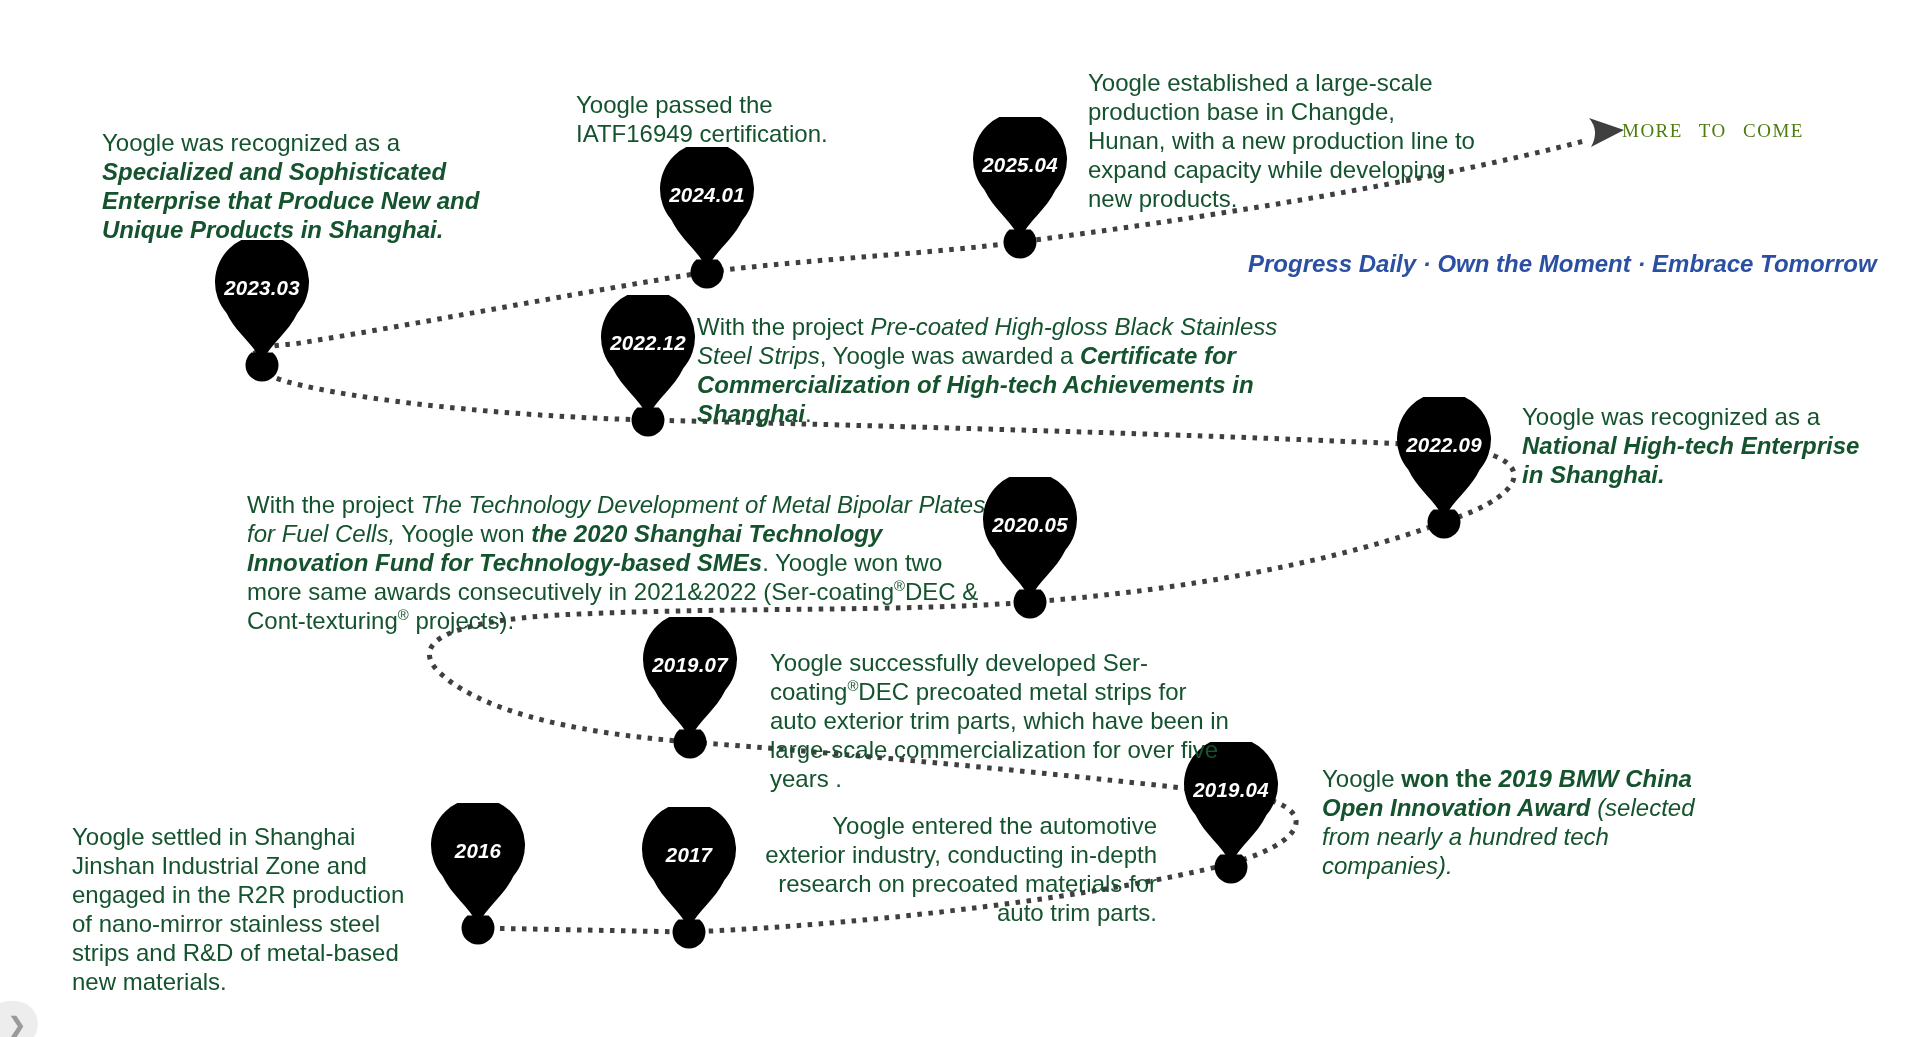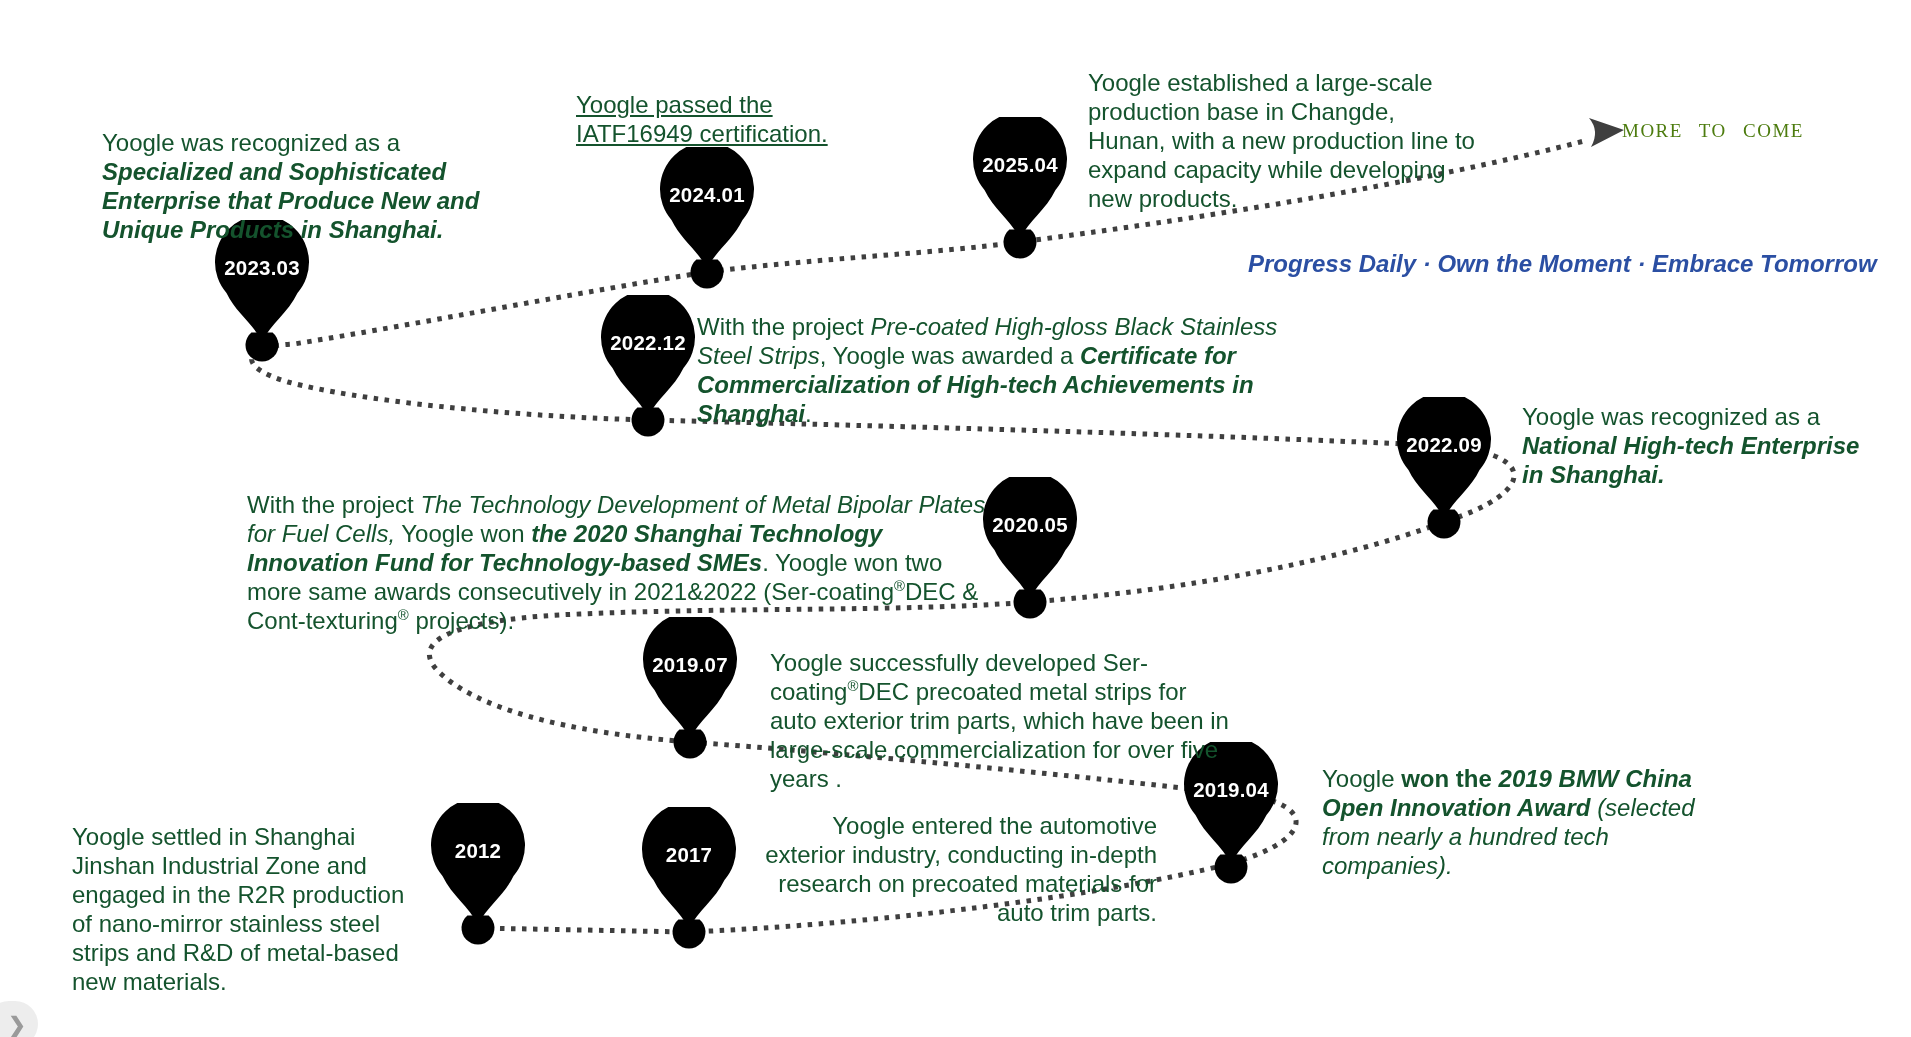--- a/index.html
+++ b/index.html
@@ -5,21 +5,21 @@
   html,body{margin:0;padding:0;background:#fff;}
   #stage{
     position:relative;width:1911px;height:1037px;overflow:hidden;background:#ffffff;
     font-family:"Liberation Sans", sans-serif;
   }
   
   #path-svg{position:absolute;left:0;top:0;z-index:1;}
   .dotted{fill:none;stroke:#3f3f3f;stroke-width:5;stroke-dasharray:4.5 6.5;}
   .arrowhead{fill:#3f3f3f;}
   
-  .pin{position:absolute;width:100px;height:152px;z-index:2;}
+  .pin{position:absolute;width:100px;height:152px;z-index:2;font-style:italic;}
   .pin svg{display:block;width:100%;height:100%;}
   .pin .date{
     position:absolute;left:0;top:0;width:100%;height:96px;
     display:flex;align-items:center;justify-content:center;
     color:#ffffff;font-weight:700;font-size:20.5px;letter-spacing:.2px;
   }
   
   .mtext{position:absolute;z-index:3;font-size:24px;line-height:1.21;color:#14532d;}
   .seg-b{font-weight:700;margin-top:15px;}
   .seg-i{font-style:italic;}
@@ -31,31 +31,31 @@
     color:#4d7c0f;letter-spacing:1.5px;word-spacing:10px;white-space:nowrap;
   }
   #slogan{
     position:absolute;left:1248px;top:250px;z-index:3;
     font-weight:700;font-style:italic;font-size:24px;color:#2b4fa3;white-space:nowrap;
   }
   
   #pin-2016{left:428px;top:803px;} #pin-2017{left:639px;top:807px;}
   #pin-2019-04{left:1181px;top:742px;} #pin-2019-07{left:640px;top:617px;}
   #pin-2020-05{left:980px;top:477px;} #pin-2022-09{left:1394px;top:397px;}
-  #pin-2022-12{left:598px;top:295px;} #pin-2023-03{left:212px;top:220px;}
+  #pin-2022-12{left:598px;top:295px;} #pin-2023-03{left:212px;top:240px;}
   #pin-2024-01{left:657px;top:147px;} #pin-2025-04{left:970px;top:117px;}
   #t-2016{left:72px;top:810px;width:352px;margin-top:12px;}
   #t-2017{left:765px;top:811px;width:392px;text-align:right;}
   #t-2019-04{left:1322px;top:764px;width:388px;}
   #t-2019-07{left:770px;top:648px;width:468px;}
   #t-2020-05{left:247px;top:490px;width:742px;}
   #t-2022-09{left:1522px;top:402px;width:348px;}
   #t-2022-12{left:697px;top:312px;width:596px;}
   #t-2023-03{left:102px;top:128px;width:428px;}
-  #t-2024-01{left:576px;top:90px;width:312px;text-decoration:underline;}
+  #t-2024-01{left:576px;top:90px;width:312px;}
   #t-2025-04{left:1088px;top:68px;width:388px;}
   
   #next-btn{
     position:absolute;left:-14px;top:1001px;width:52px;height:46px;z-index:4;
     background:#ededed;border-radius:24px;border:none;cursor:pointer;
     display:flex;align-items:center;justify-content:center;padding-left:16px;
   }
   #next-btn .chev{color:#9a9a9a;font-size:21px;font-weight:700;line-height:1;}
 </style>
 </head>
@@ -90,21 +90,21 @@
         <path class="balloon" d="M50,122 C41,103 24,93 14.5,73 A47,47 0 1 1 85.5,73 C76,93 59,103 50,122 Z"></path>
         <path class="ring" d="M60.6,112.4 A16.5,16.5 0 1 1 39.4,112.4"></path>
       </g>
     </defs>
   </svg>
 
   <div class="pin dark" id="pin-2016">
       <svg viewBox="0 0 100 152">
         <use href="#pin-shape"></use>
       </svg>
-      <div class="date">2012</div>
+      <div class="date">2016</div>
     </div>
   <div class="pin light" id="pin-2017">
       <svg viewBox="0 0 100 152">
         <use href="#pin-shape"></use>
       </svg>
       <div class="date">2017</div>
     </div>
   <div class="pin dark" id="pin-2019-04">
       <svg viewBox="0 0 100 152">
         <use href="#pin-shape"></use>

